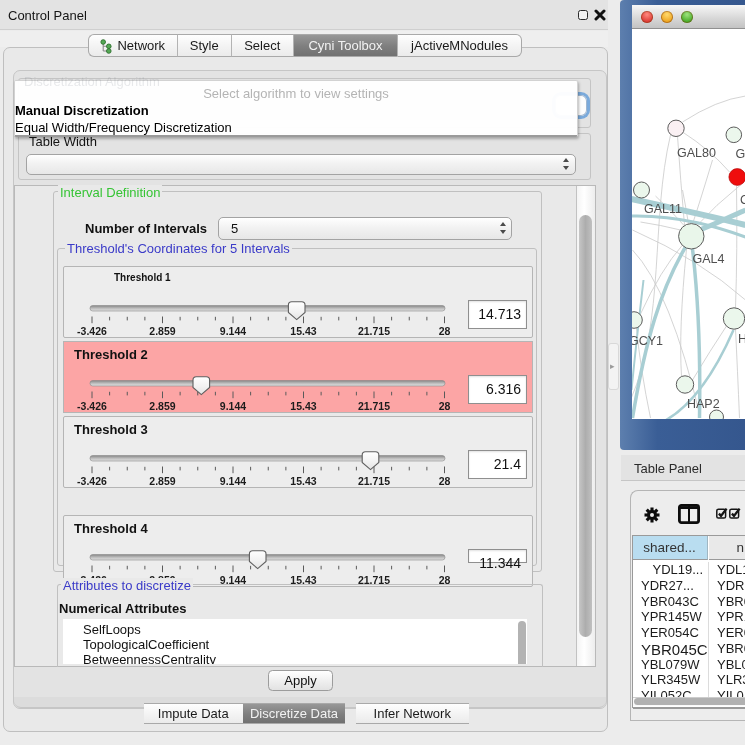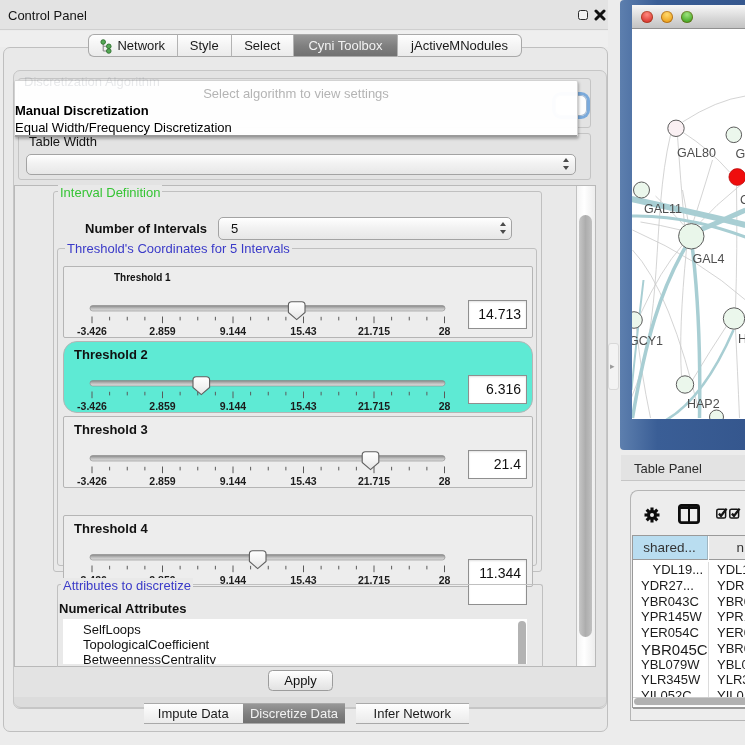--- a/index.html
+++ b/index.html
@@ -90,21 +90,21 @@
       <text x="28.00" y="67.5" font-size="10.5" font-weight="bold" fill="#1c1c1c" text-anchor="middle" font-family="Liberation Sans,sans-serif">-3.426</text>
       <text x="98.50" y="67.5" font-size="10.5" font-weight="bold" fill="#1c1c1c" text-anchor="middle" font-family="Liberation Sans,sans-serif">2.859</text>
       <text x="169.00" y="67.5" font-size="10.5" font-weight="bold" fill="#1c1c1c" text-anchor="middle" font-family="Liberation Sans,sans-serif">9.144</text>
       <text x="239.50" y="67.5" font-size="10.5" font-weight="bold" fill="#1c1c1c" text-anchor="middle" font-family="Liberation Sans,sans-serif">15.43</text>
       <text x="310.00" y="67.5" font-size="10.5" font-weight="bold" fill="#1c1c1c" text-anchor="middle" font-family="Liberation Sans,sans-serif">21.715</text>
       <text x="380.50" y="67.5" font-size="10.5" font-weight="bold" fill="#1c1c1c" text-anchor="middle" font-family="Liberation Sans,sans-serif">28</text>
 <path transform="translate(232.7,34)" d="M -8.3,4 Q -8.3,0.8 -5,0.8 L 5,0.8 Q 8.3,0.8 8.3,4 L 8.3,11.5 L 0,18.6 L -8.3,11.5 Z" fill="url(#thm)" stroke="#5f5f5f" stroke-width="1.1"></path>
 </svg>
     <div class="vbox a" style="left:404px;top:33px;width:59px;height:29px;line-height:27px;">14.713</div>
   </div>
-<div class="a" style="left:63px;top:341px;width:470px;height:72px;background:#5eead4;border:1px solid #b5b5b5;border-radius:14px;">
+<div class="a" style="left:63px;top:341px;width:470px;height:72px;background:#fca5a5;border:1px solid #b5b5b5;border-radius:0;">
     <div class="a" style="left:10px;top:5px;font-size:13px;font-weight:bold;color:#111;">Threshold 2</div>
     <svg class="a" style="left:0;top:0" width="469" height="72" viewBox="0 0 469 72">
 <defs>
 <linearGradient id="trk" x1="0" y1="0" x2="0" y2="1">
 <stop offset="0" stop-color="#858585"></stop>
           <stop offset="0.5" stop-color="#bcbcbc"></stop>
           <stop offset="1" stop-color="#e2e2e2"></stop>
 </linearGradient>
 <linearGradient id="thm" x1="0" y1="0" x2="0" y2="1">
 <stop offset="0" stop-color="#ffffff"></stop>
@@ -229,21 +229,21 @@
       <line x1="362.88" y1="49.8" x2="362.88" y2="53.4" stroke="#5a5a5a" stroke-width="1"></line>
       <line x1="380.50" y1="49.5" x2="380.50" y2="56.2" stroke="#5a5a5a" stroke-width="1"></line>
       <text x="28.00" y="67.5" font-size="10.5" font-weight="bold" fill="#1c1c1c" text-anchor="middle" font-family="Liberation Sans,sans-serif">-3.426</text>
       <text x="98.50" y="67.5" font-size="10.5" font-weight="bold" fill="#1c1c1c" text-anchor="middle" font-family="Liberation Sans,sans-serif">2.859</text>
       <text x="169.00" y="67.5" font-size="10.5" font-weight="bold" fill="#1c1c1c" text-anchor="middle" font-family="Liberation Sans,sans-serif">9.144</text>
       <text x="239.50" y="67.5" font-size="10.5" font-weight="bold" fill="#1c1c1c" text-anchor="middle" font-family="Liberation Sans,sans-serif">15.43</text>
       <text x="310.00" y="67.5" font-size="10.5" font-weight="bold" fill="#1c1c1c" text-anchor="middle" font-family="Liberation Sans,sans-serif">21.715</text>
       <text x="380.50" y="67.5" font-size="10.5" font-weight="bold" fill="#1c1c1c" text-anchor="middle" font-family="Liberation Sans,sans-serif">28</text>
 <path transform="translate(193.7,34)" d="M -8.3,4 Q -8.3,0.8 -5,0.8 L 5,0.8 Q 8.3,0.8 8.3,4 L 8.3,11.5 L 0,18.6 L -8.3,11.5 Z" fill="url(#thm)" stroke="#5f5f5f" stroke-width="1.1"></path>
 </svg>
-    <div class="vbox a" style="left:404px;top:43px;width:59px;height:46px;line-height:27px;">11.344</div>
+    <div class="vbox a" style="left:404px;top:33px;width:59px;height:14px;line-height:27px;">11.344</div>
   </div>
 <div class="a" style="left:57px;top:584px;width:486px;height:83px;border:1px solid #c0c0c0;border-radius:3px 3px 0 0;border-bottom:none;"></div>
 <div class="a" style="left:61px;top:578px;font-size:13px;color:#3a3ac8;background:#e9e9e9;padding:0 2px;">Attributes to discretize</div>
 <div class="a" style="left:59px;top:601px;font-size:13px;font-weight:bold;color:#111;">Numerical Attributes</div>
 <div class="a" style="left:63px;top:619px;width:464px;height:45px;background:#fff;overflow:hidden;">
     <div style="padding-left:20px;font-size:13px;line-height:15.2px;color:#111;padding-top:3px;">SelfLoops<br>TopologicalCoefficient<br>BetweennessCentrality</div>
   </div>
 <div class="a" style="left:518px;top:621px;width:8px;height:43px;background:#b3b3b3;border-radius:4px 4px 0 0;"></div>
 <div class="a" style="left:268px;top:670px;width:65px;height:21px;background:linear-gradient(#ffffff,#f0f0f0 50%,#e2e2e2);border:1px solid #9c9c9c;border-radius:4.5px;font-size:13px;color:#111;text-align:center;line-height:19px;">Apply</div>
 <div class="a" style="left:14px;top:80px;width:564px;height:57px;background:rgba(255,255,255,0.97);border:1px solid #d2d2d2;border-bottom:2px solid #9a9a9a;border-radius:2px;box-shadow:1px 2px 3px rgba(0,0,0,0.28);"></div>

